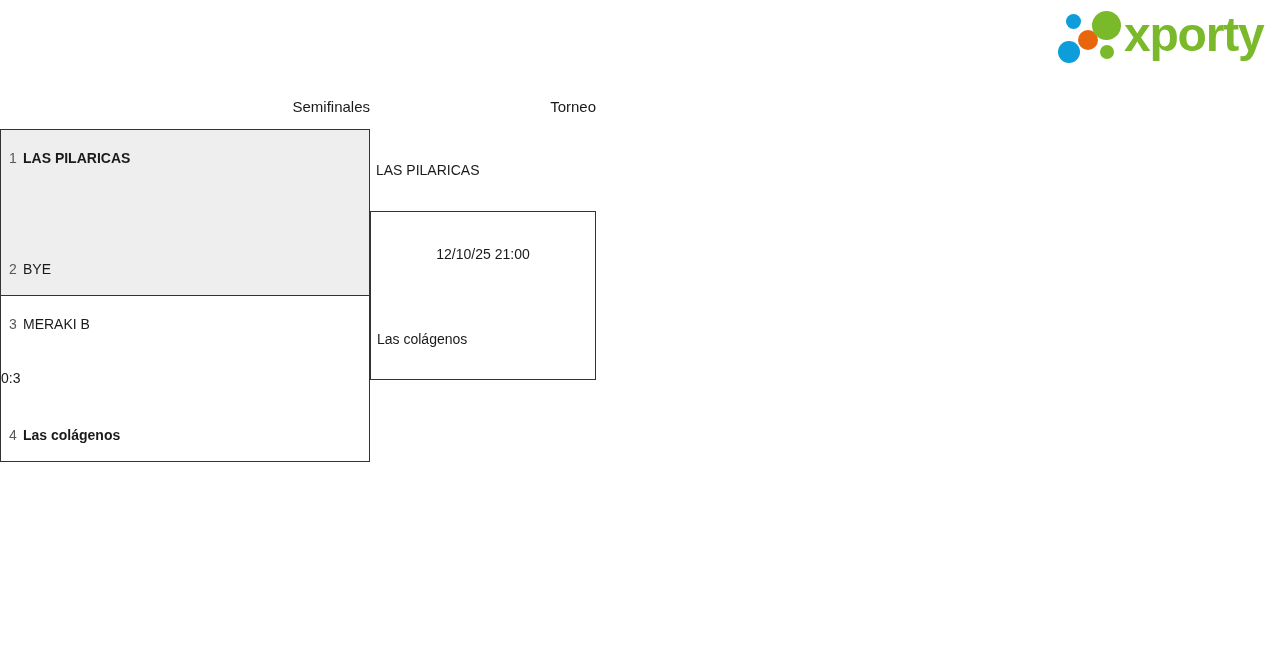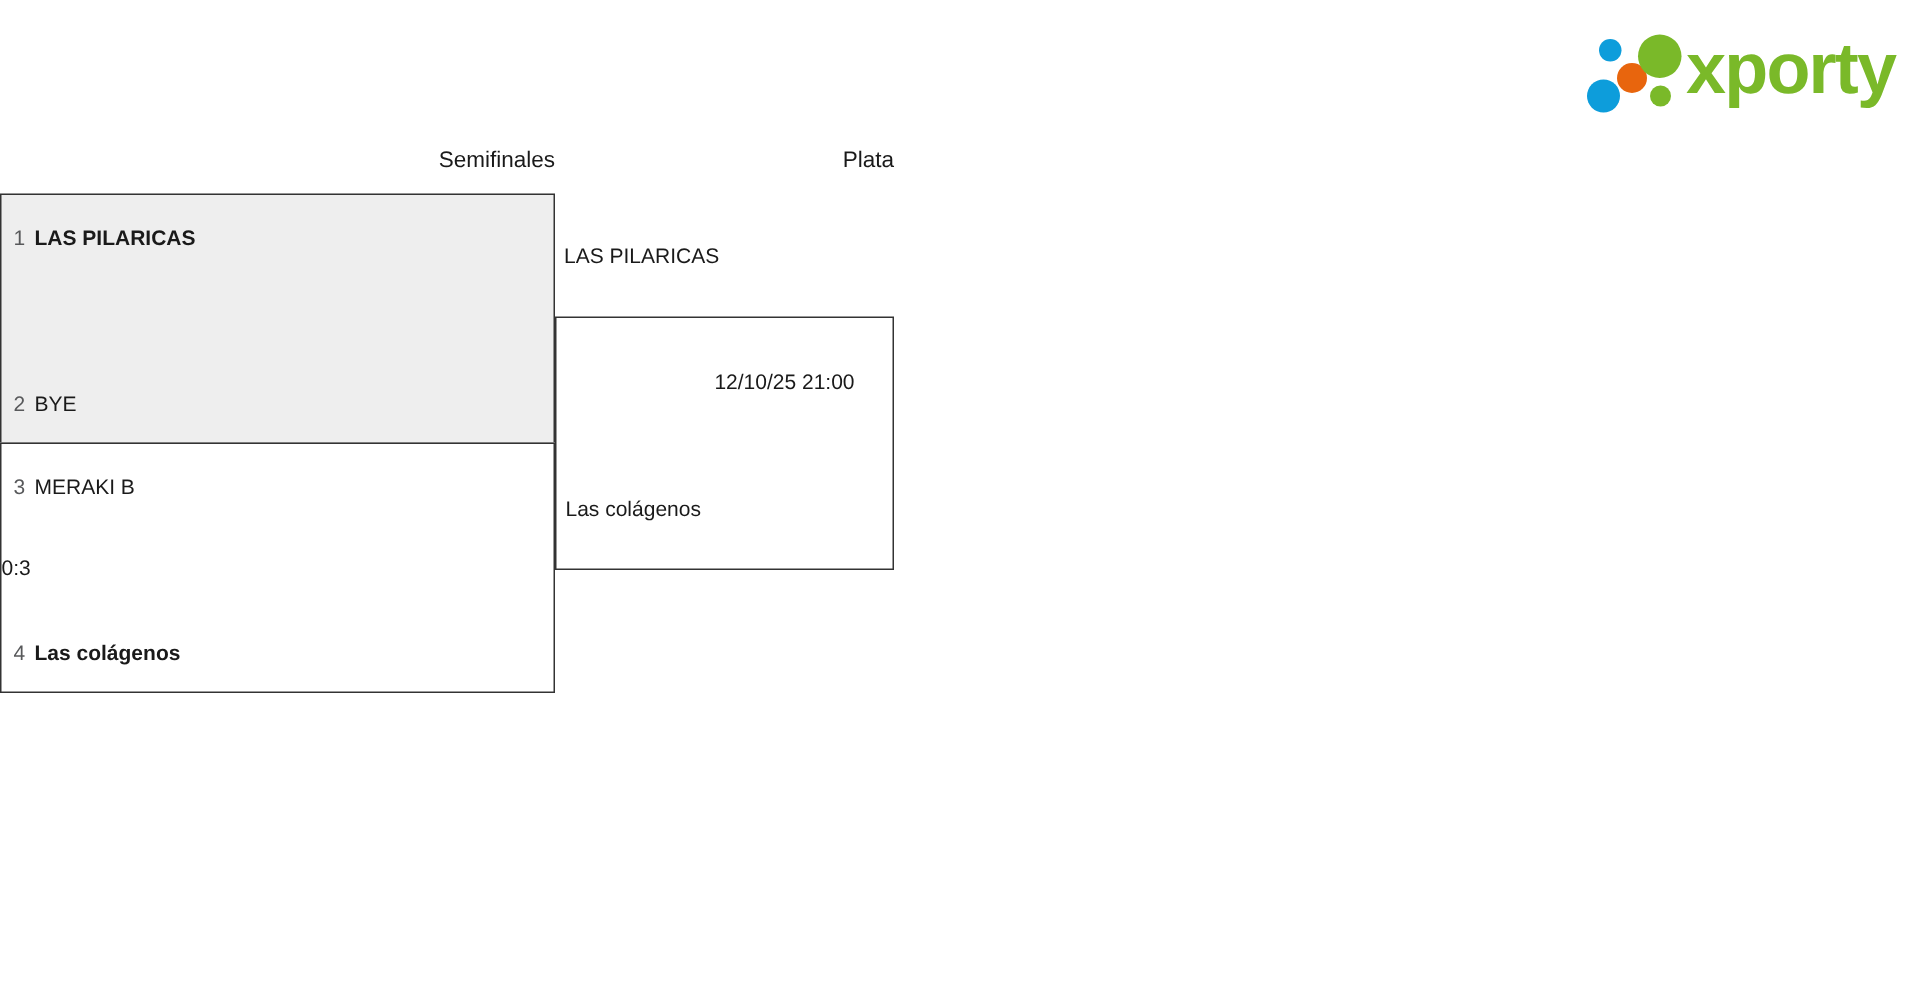--- a/index.html
+++ b/index.html
@@ -30,21 +30,21 @@
     font-weight: 400;
     color: #1a1a1a;
     letter-spacing: -0.1px;
     white-space: nowrap;
   }
   .title-line { display: block; }
 
   
   .logo {
     position: absolute;
-    right: 6px; top: 18px;
+    right: 6px; top: 6px;
     width: 228px; height: 60px;
   }
   .logo-dots {
     position: absolute;
     left: 8px; top: 4px;
     width: 72px; height: 54px;
   }
   .dot { position: absolute; border-radius: 50%; }
   .dot-blue-sm  { left: 12px; top: 4px;  width: 15px; height: 15px; background: #0d9ddb; }
   .dot-orange   { left: 24px; top: 20px; width: 20px; height: 20px; background: #e8650d; }
@@ -145,21 +145,20 @@
     white-space: nowrap;
   }
   .final-datetime {
     position: absolute;
     left: 0; top: 32px;
     width: 100%;
     text-align: center;
     font-size: 14px;
     line-height: 20px;
     color: #1a1a1a;
-    margin-left: 40px;
   }
   .final-bottom-team {
     position: absolute;
     left: 6px; top: 116px;
     font-size: 14px;
     line-height: 22px;
     color: #1a1a1a;
     white-space: nowrap;
   }
 </style>
@@ -176,21 +175,21 @@
       <span class="dot dot-blue-lg"></span>
       <span class="dot dot-green-lg"></span>
       <span class="dot dot-green-sm"></span>
     </div>
     <div class="logo-word">xporty</div>
   </div>
 
 </div>
 
 <div class="round-header r1">Semifinales</div>
-<div class="round-header r2">Plata</div>
+<div class="round-header r2">Torneo</div>
 
 <div class="match match-sf1">
   <div class="team-row slot-top">
     <span class="seed">1</span>
     <span class="team-name winner">LAS PILARICAS</span>
   </div>
   <div class="team-row slot-bottom">
     <span class="seed">2</span>
     <span class="team-name">BYE</span>
   </div>

